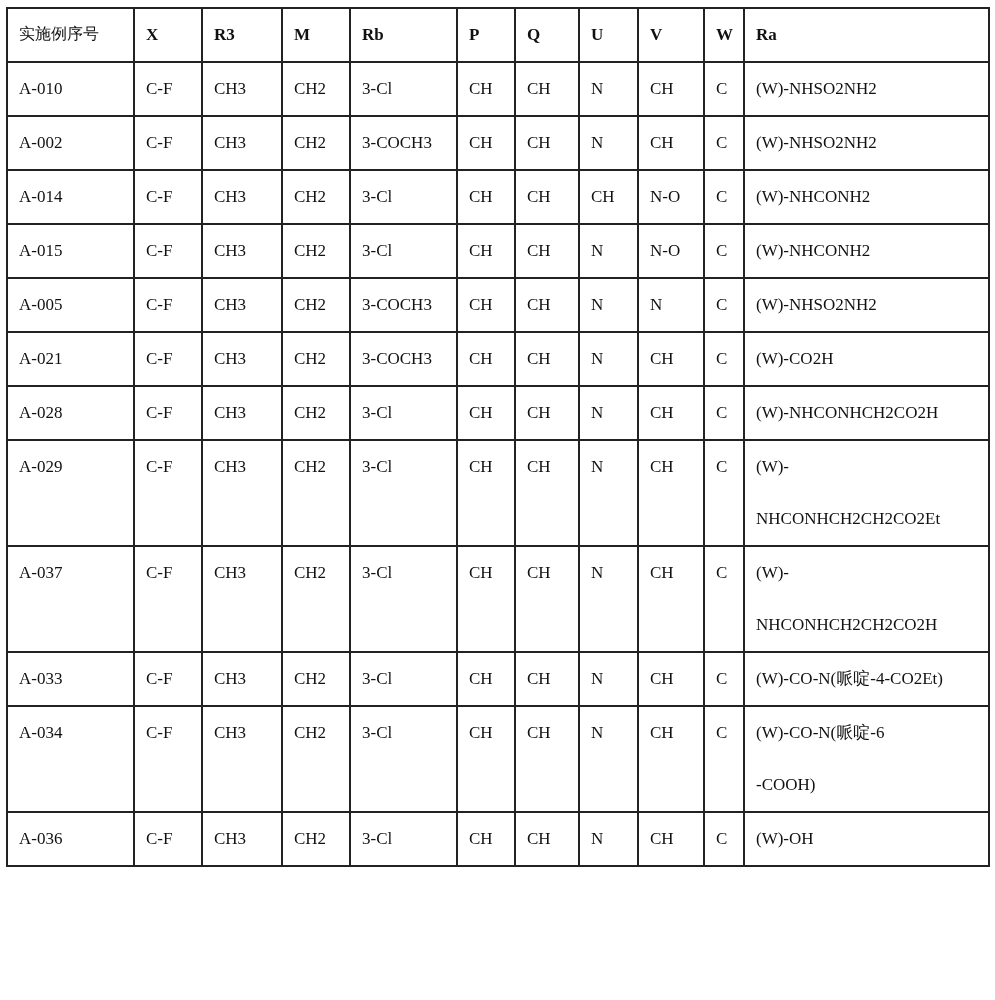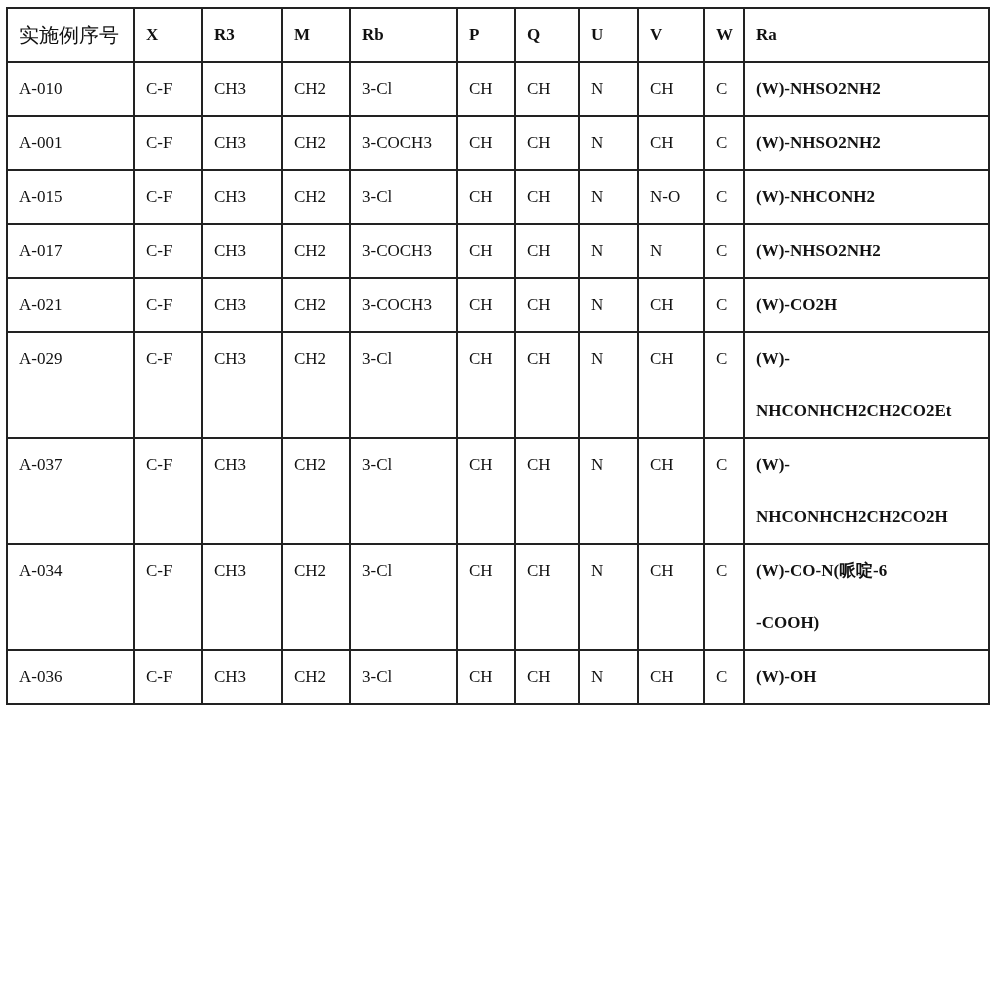--- a/index.html
+++ b/index.html
@@ -4,24 +4,24 @@
 <style>
   html, body { margin: 0; padding: 0; background: #ffffff; }
   body { width: 995px; height: 1000px; position: relative; overflow: hidden;
          font-family: "Liberation Serif", "DejaVu Serif", serif; color: #111; }
   table { position: absolute; left: 6px; top: 7px; border-collapse: collapse;
           table-layout: fixed; width: 982px; }
   td, th { border: 2px solid #222; font-size: 17px; text-align: left;
            vertical-align: top; padding: 0 0 0 11px; line-height: 52px;
            white-space: nowrap; overflow: hidden; }
   th { font-weight: bold; height: 50px; }
-  th.cjk { font-weight: normal; font-family: Liberation Sans, sans-serif; font-size: 20px; }
+  th.cjk { font-weight: normal; font-family: Liberation Mono, monospace; font-size: 16px; }
   td { height: 50px; }
   td.tall { height: 102px; }
-  td.ra { white-space: normal; font-weight: bold; }
+  td.ra { white-space: normal; }
   .ra span { display: block; }
 </style>
 </head>
 <body>
 
 <table>
   <colgroup>
     <col style="width:127px">
       <col style="width:68px">
       <col style="width:80px">
@@ -59,51 +59,66 @@
         <td>CH</td>
         <td>CH</td>
         <td>N</td>
         <td>CH</td>
         <td>C</td>
         <td class="ra">
           <span>(W)-NHSO2NH2</span>
         </td>
       </tr>
       <tr>
-        <td>A-001</td>
+        <td>A-002</td>
         <td>C-F</td>
         <td>CH3</td>
         <td>CH2</td>
         <td>3-COCH3</td>
         <td>CH</td>
         <td>CH</td>
         <td>N</td>
         <td>CH</td>
         <td>C</td>
         <td class="ra">
           <span>(W)-NHSO2NH2</span>
         </td>
       </tr>
       <tr>
+        <td>A-014</td>
+        <td>C-F</td>
+        <td>CH3</td>
+        <td>CH2</td>
+        <td>3-Cl</td>
+        <td>CH</td>
+        <td>CH</td>
+        <td>CH</td>
+        <td>N-O</td>
+        <td>C</td>
+        <td class="ra">
+          <span>(W)-NHCONH2</span>
+        </td>
+      </tr>
+      <tr>
         <td>A-015</td>
         <td>C-F</td>
         <td>CH3</td>
         <td>CH2</td>
         <td>3-Cl</td>
         <td>CH</td>
         <td>CH</td>
         <td>N</td>
         <td>N-O</td>
         <td>C</td>
         <td class="ra">
           <span>(W)-NHCONH2</span>
         </td>
       </tr>
       <tr>
-        <td>A-017</td>
+        <td>A-005</td>
         <td>C-F</td>
         <td>CH3</td>
         <td>CH2</td>
         <td>3-COCH3</td>
         <td>CH</td>
         <td>CH</td>
         <td>N</td>
         <td>N</td>
         <td>C</td>
         <td class="ra">
@@ -116,20 +131,35 @@
         <td>CH3</td>
         <td>CH2</td>
         <td>3-COCH3</td>
         <td>CH</td>
         <td>CH</td>
         <td>N</td>
         <td>CH</td>
         <td>C</td>
         <td class="ra">
           <span>(W)-CO2H</span>
+        </td>
+      </tr>
+      <tr>
+        <td>A-028</td>
+        <td>C-F</td>
+        <td>CH3</td>
+        <td>CH2</td>
+        <td>3-Cl</td>
+        <td>CH</td>
+        <td>CH</td>
+        <td>N</td>
+        <td>CH</td>
+        <td>C</td>
+        <td class="ra">
+          <span>(W)-NHCONHCH2CO2H</span>
         </td>
       </tr>
       <tr>
         <td class="tall">A-029</td>
         <td class="tall">C-F</td>
         <td class="tall">CH3</td>
         <td class="tall">CH2</td>
         <td class="tall">3-Cl</td>
         <td class="tall">CH</td>
         <td class="tall">CH</td>
@@ -151,20 +181,35 @@
         <td class="tall">CH</td>
         <td class="tall">N</td>
         <td class="tall">CH</td>
         <td class="tall">C</td>
         <td class="tall ra">
           <span>(W)-</span>
           <span>NHCONHCH2CH2CO2H</span>
         </td>
       </tr>
       <tr>
+        <td>A-033</td>
+        <td>C-F</td>
+        <td>CH3</td>
+        <td>CH2</td>
+        <td>3-Cl</td>
+        <td>CH</td>
+        <td>CH</td>
+        <td>N</td>
+        <td>CH</td>
+        <td>C</td>
+        <td class="ra">
+          <span>(W)-CO-N(哌啶-4-CO2Et)</span>
+        </td>
+      </tr>
+      <tr>
         <td class="tall">A-034</td>
         <td class="tall">C-F</td>
         <td class="tall">CH3</td>
         <td class="tall">CH2</td>
         <td class="tall">3-Cl</td>
         <td class="tall">CH</td>
         <td class="tall">CH</td>
         <td class="tall">N</td>
         <td class="tall">CH</td>
         <td class="tall">C</td>

